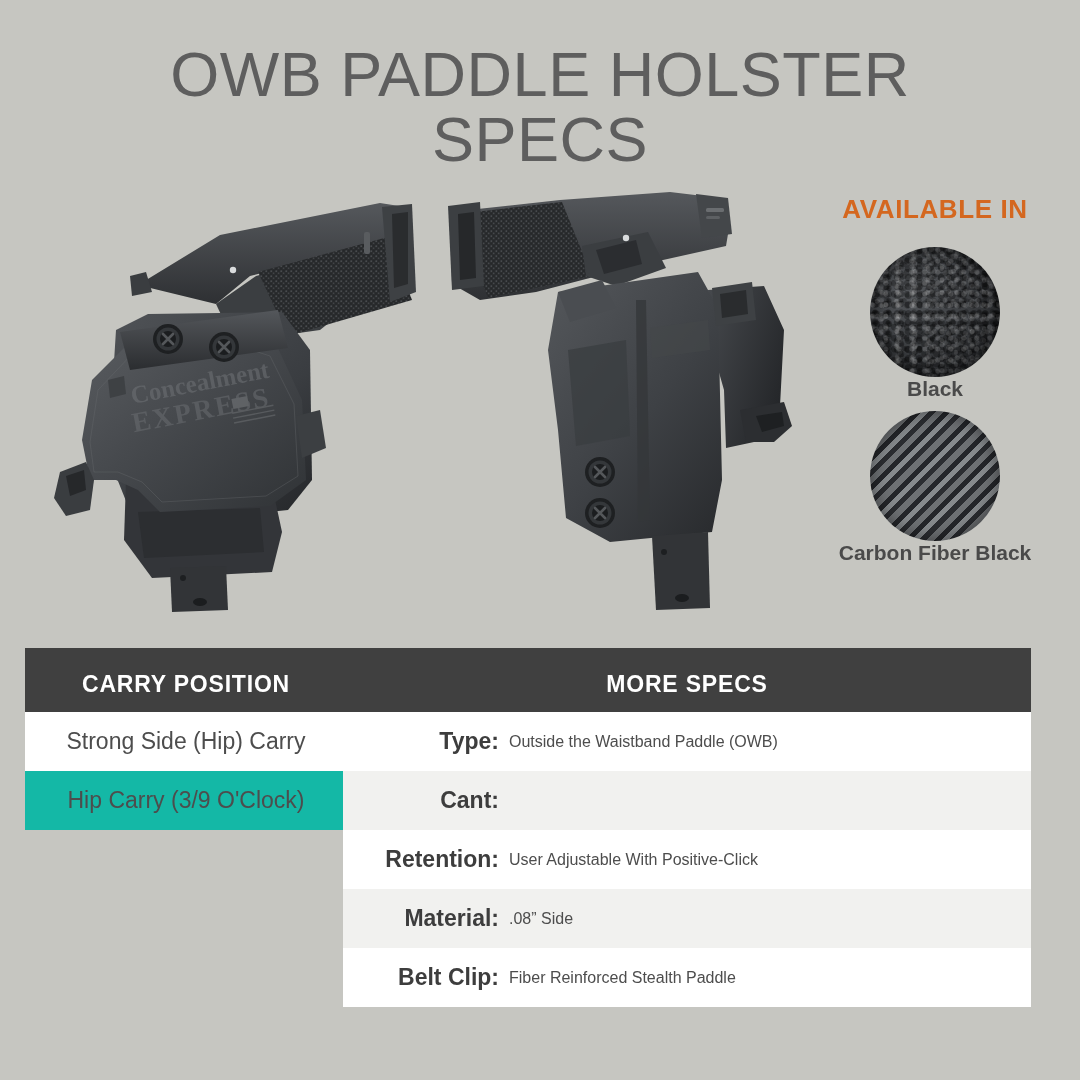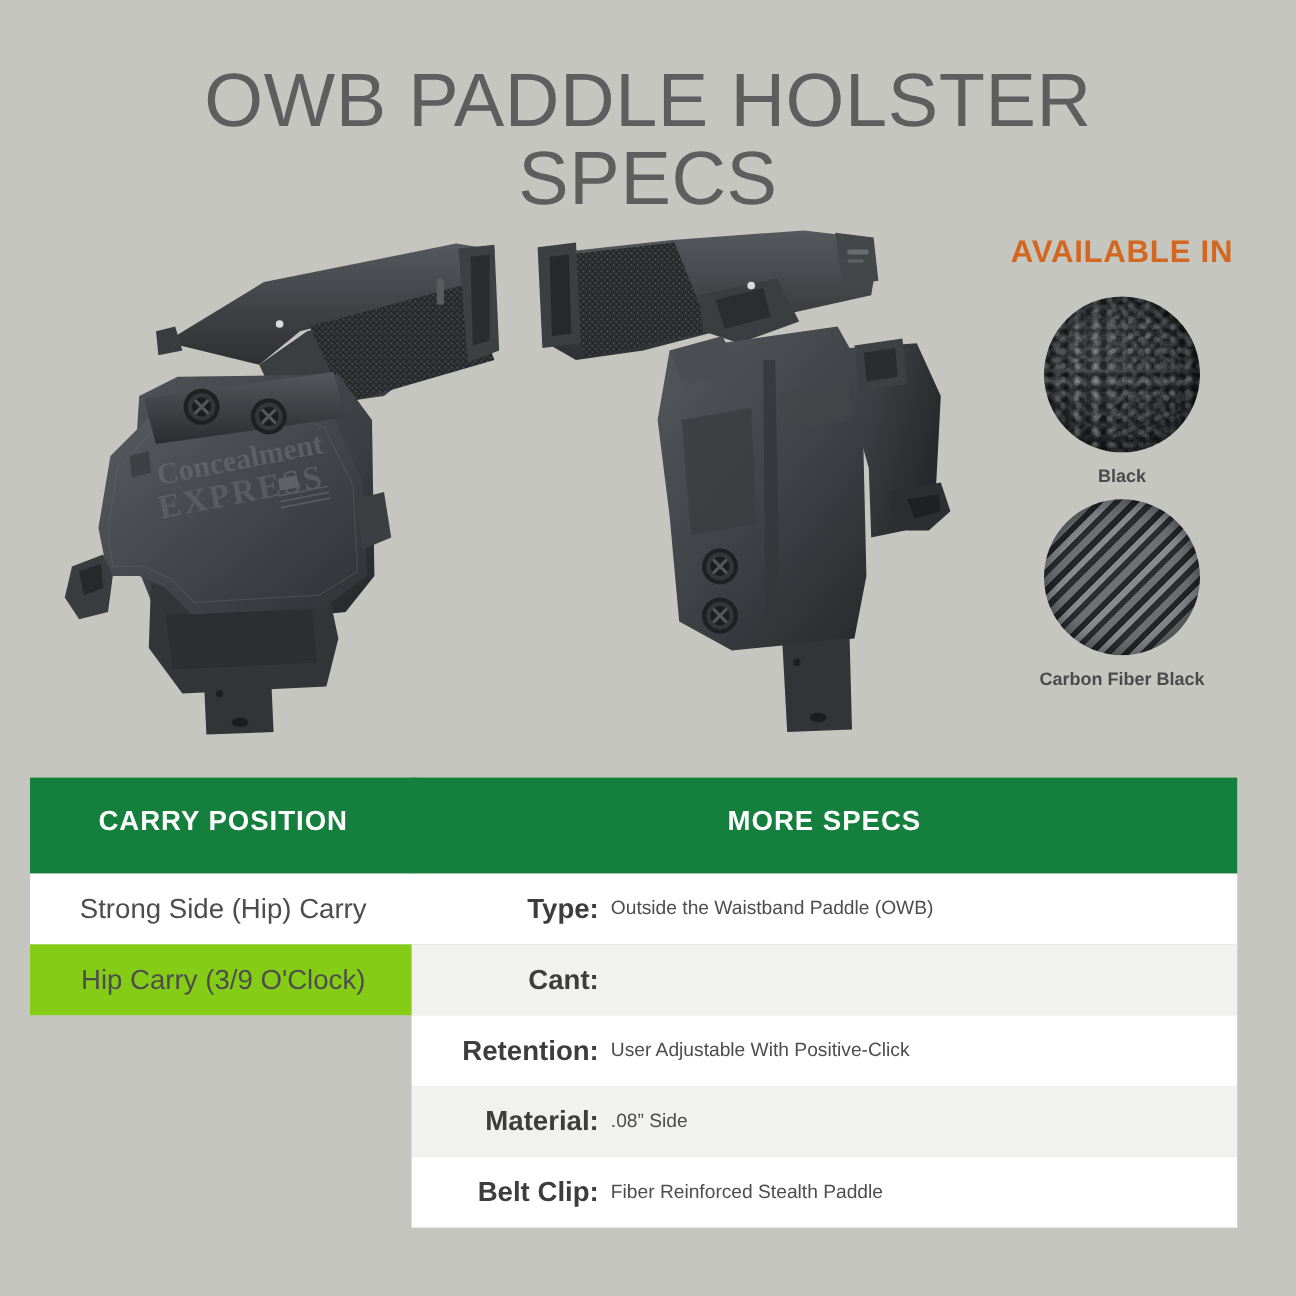--- a/index.html
+++ b/index.html
@@ -22,21 +22,21 @@
     left: 0;
     width: 1080px;
     text-align: center;
   }
   #page-title {
     font-size: 63px;
     line-height: 1.03;
     font-weight: 400;
     letter-spacing: 0.5px;
     color: #5e5e5e;
-    margin: 10px;
+    margin: 0;
     padding: 0 60px;
     font-family: "Liberation Sans", sans-serif;
   }
 
   
   #product-area {
     position: absolute;
     top: 180px;
     left: 0;
     width: 1080px;
@@ -70,24 +70,23 @@
   .swatch-row { margin-bottom: 10px; }
   .swatch-circle {
     width: 130px;
     height: 130px;
     border-radius: 50%;
     margin: 0 auto;
     position: relative;
     overflow: hidden;
   }
   .swatch-label {
-    font-size: 15px;
+    font-size: 21px;
     font-weight: bold;
     color: #4a4a4a;
-    margin-top: 12px;
     white-space: nowrap;
   }
   #swatch-black-circle {
     background-color: #3b3d40;
     background-image:
       radial-gradient(circle at 22% 28%, rgba(255,255,255,0.14) 0 2px, transparent 3px),
       radial-gradient(circle at 62% 18%, rgba(255,255,255,0.10) 0 2px, transparent 3px),
       radial-gradient(circle at 80% 52%, rgba(255,255,255,0.12) 0 2px, transparent 3px),
       radial-gradient(circle at 38% 62%, rgba(255,255,255,0.11) 0 2px, transparent 3px),
       radial-gradient(circle at 12% 78%, rgba(255,255,255,0.10) 0 2px, transparent 3px),
@@ -122,38 +121,38 @@
   }
 
   
   #tables-area { position: absolute; top: 0; left: 0; width: 1080px; height: 1080px; }
 
   .spec-table { position: absolute; }
   #carry-table { left: 25px;  top: 648px; width: 322px; }
   #specs-table { left: 343px; top: 648px; width: 688px; }
 
   .table-header {
-    background: #15803d;
+    background: #404040;
     color: #ffffff;
     font-size: 23px;
     font-weight: bold;
     letter-spacing: 0.8px;
     text-align: center;
-    height: 80px;
+    height: 64px;
     line-height: 73px;
   }
   .carry-row {
     height: 59px;
     line-height: 59px;
     text-align: center;
     font-size: 23px;
     color: #4d4d4d;
   }
   .carry-row.odd  { background: #ffffff; }
-  .carry-row.even { background: #84cc16; }
+  .carry-row.even { background: #14b8a6; }
 
   .spec-row {
     height: 59px;
     display: flex;
     align-items: center;
   }
   .spec-row.odd  { background: #ffffff; justify-content: center; }
   .spec-row.even { background: #f1f1ef; }
   .spec-label {
     width: 166px;

